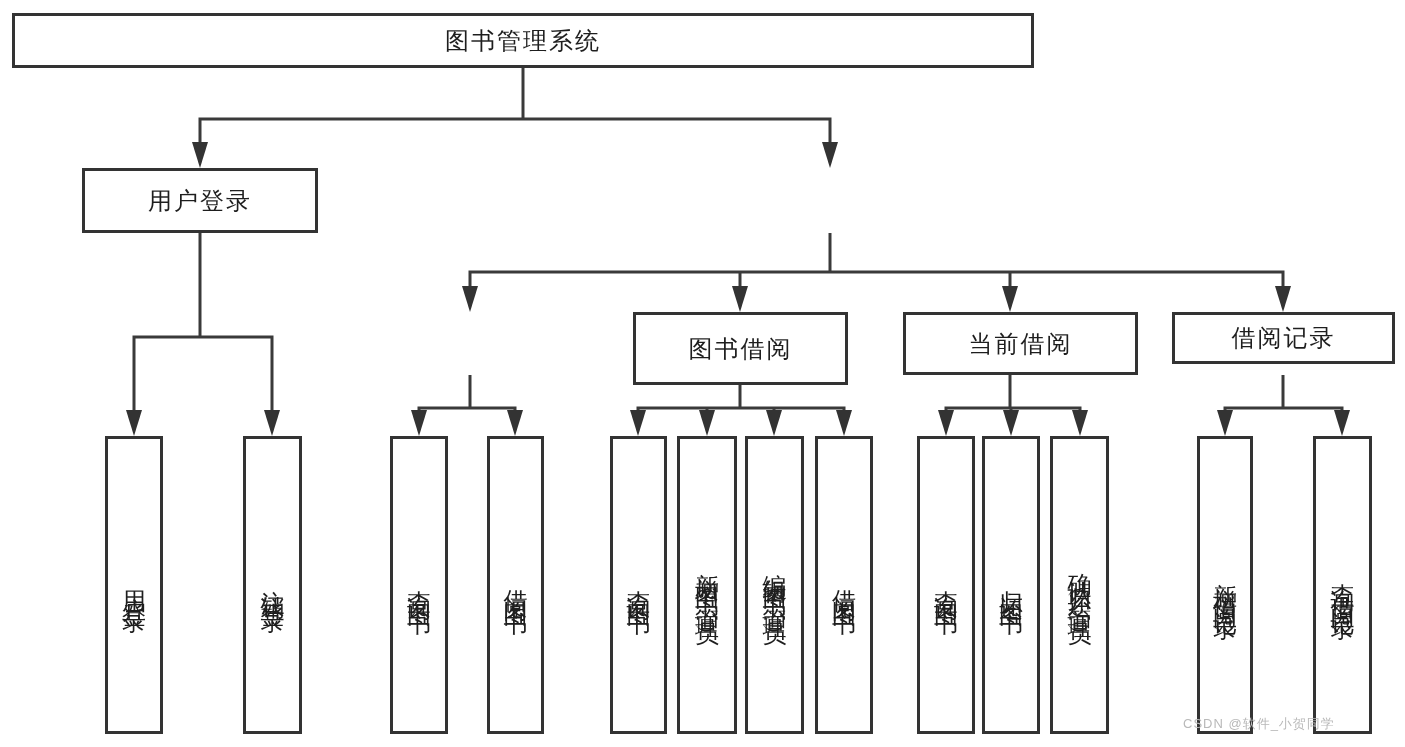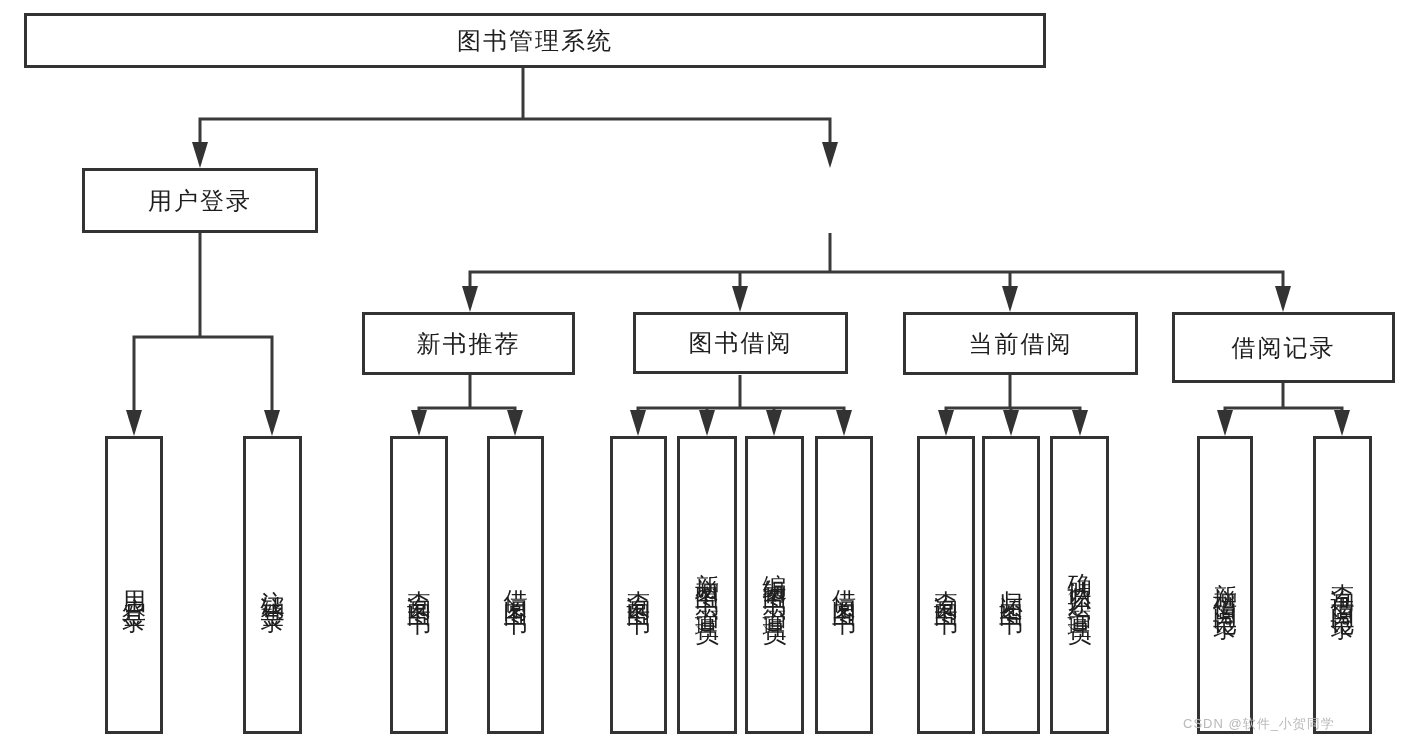--- a/index.html
+++ b/index.html
@@ -76,28 +76,27 @@
       <polygon points="766,410 782,410 774,436"></polygon>
       <polygon points="836,410 852,410 844,436"></polygon>
       <polygon points="938,410 954,410 946,436"></polygon>
       <polygon points="1003,410 1019,410 1011,436"></polygon>
       <polygon points="1072,410 1088,410 1080,436"></polygon>
       <polygon points="1217,410 1233,410 1225,436"></polygon>
       <polygon points="1334,410 1350,410 1342,436"></polygon>
     </g>
   </svg>
 
-  <div class="node hbox" style="left:12px;top:13px;width:1022px;height:55px;margin-left:12px;">图书管理系统</div>
+  <div class="node hbox" style="left:12px;top:13px;width:1022px;height:55px;">图书管理系统</div>
 
   <div class="node hbox" style="left:82px;top:168px;width:236px;height:65px;">用户登录</div>
 
-  <div class="node hbox" style="left:362px;top:312px;width:213px;height:63px;">新书推荐</div>
-  <div class="node hbox" style="left:633px;top:312px;width:215px;height:62px;">图书借阅</div>
+  <div class="node hbox" style="left:633px;top:312px;width:215px;height:73px;">图书借阅</div>
   <div class="node hbox" style="left:903px;top:312px;width:235px;height:63px;">当前借阅</div>
-  <div class="node hbox" style="left:1172px;top:312px;width:223px;height:71px;">借阅记录</div>
+  <div class="node hbox" style="left:1172px;top:312px;width:223px;height:52px;">借阅记录</div>
 
   <div class="node vbox" style="left:105px;top:436px;width:58px;height:298px;">用户登录</div>
   <div class="node vbox" style="left:243px;top:436px;width:59px;height:298px;">注销登录</div>
 
   <div class="node vbox" style="left:390px;top:436px;width:58px;height:298px;">查询图书</div>
   <div class="node vbox" style="left:487px;top:436px;width:57px;height:298px;">借阅图书</div>
 
   <div class="node vbox" style="left:610px;top:436px;width:57px;height:298px;">查询图书</div>
   <div class="node vbox" style="left:677px;top:436px;width:60px;height:298px;">新增图书（管理员）</div>
   <div class="node vbox" style="left:745px;top:436px;width:59px;height:298px;">编辑图书（管理员）</div>

